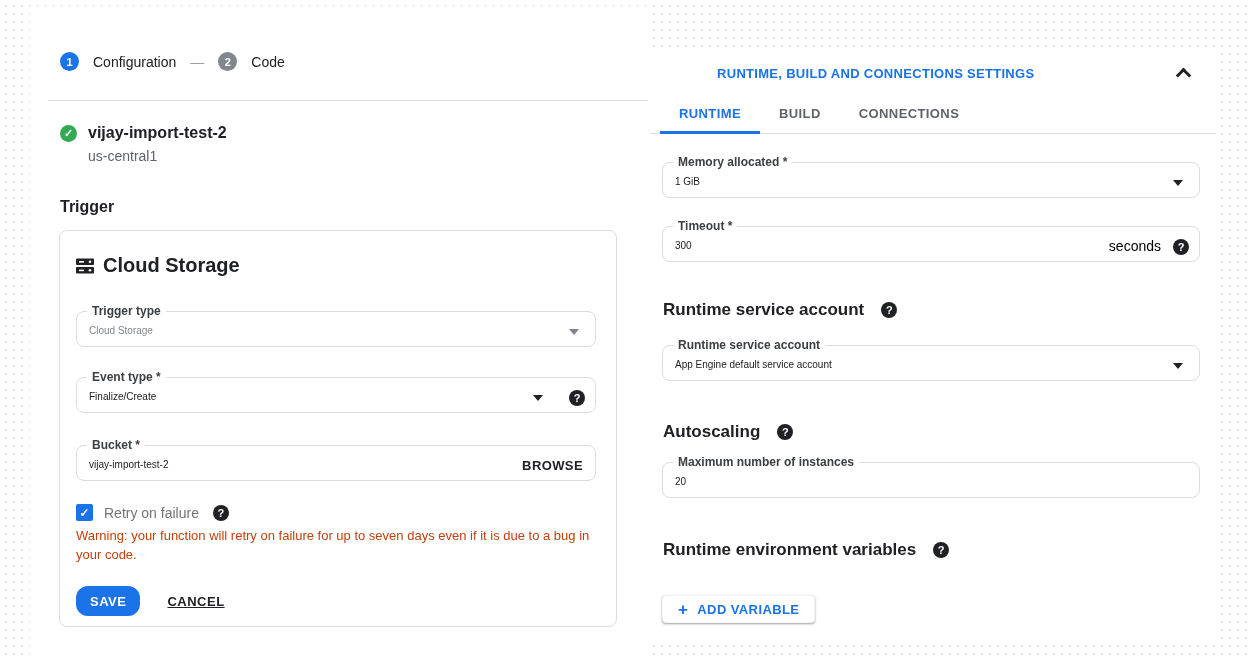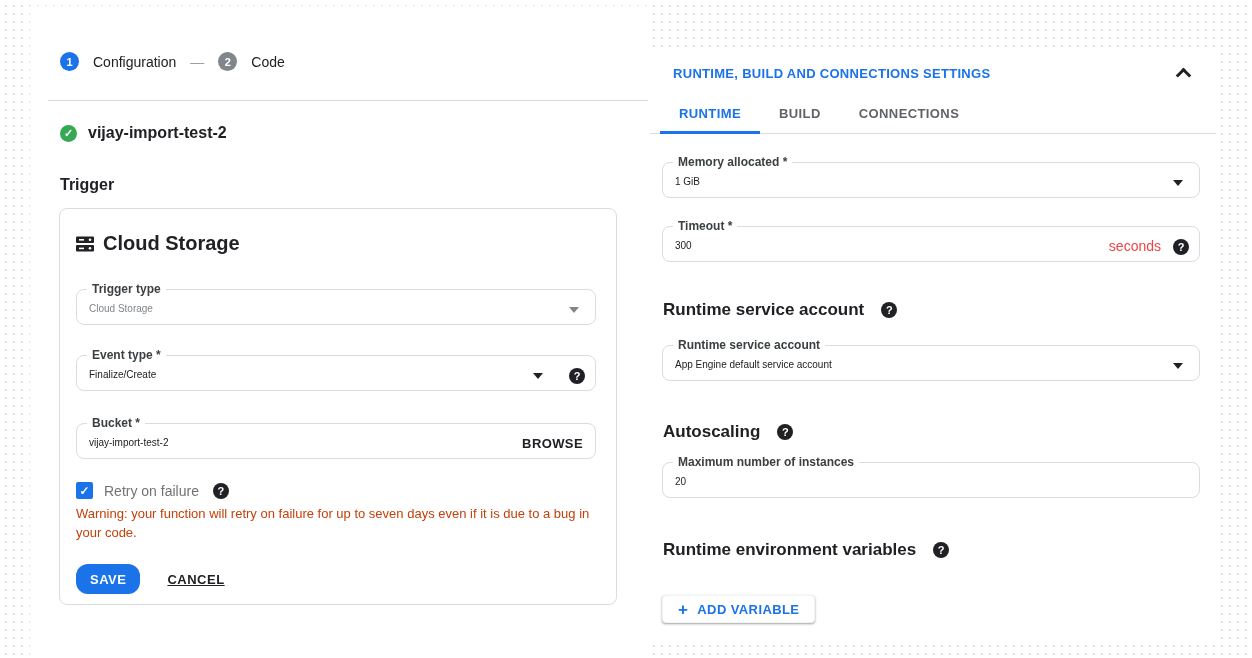--- a/index.html
+++ b/index.html
@@ -65,21 +65,21 @@
     border-left:5px solid transparent; border-right:5px solid transparent;
     border-top:6px solid #202124;
   }
   .caret.gray { border-top-color:#80868b; }
   .help-icon {
     width:16px; height:16px; border-radius:50%; background:#202124; color:#fff;
     font-size:11px; font-weight:bold; display:inline-flex; align-items:center;
     justify-content:center; flex:none;
   }
   .help-in-field { position:absolute; right:10px; top:12px; }
-  .suffix-text { position:absolute; right:38px; top:0; line-height:38px; font-size:14px; color:#ef4444; }
+  .suffix-text { position:absolute; right:38px; top:0; line-height:38px; font-size:14px; color:#000000; }
   .browse-btn {
     position:absolute; right:12px; top:0; line-height:40px; font-size:13px;
     font-weight:bold; letter-spacing:0.4px; color:#202124; cursor:pointer;
   }
   .mt30 { margin-top:30px; }
   .mt32 { margin-top:32px; }
 
   .retry-row { display:flex; align-items:center; margin-top:23px; }
   .checkbox {
     width:17px; height:17px; border-radius:2px; background:#1a73e8; color:#fff;
@@ -99,21 +99,21 @@
   .cancel-btn {
     margin-left:27px; background:none; border:none; font-family:inherit;
     font-size:13px; font-weight:bold; letter-spacing:0.5px; color:#202124; cursor:pointer;text-decoration:underline;
   }
 
   
   .accordion-header {
     margin-top:10px; height:30px; display:flex; align-items:center;
     justify-content:space-between; padding:0 27px 0 23px; cursor:pointer;
   }
-  .accordion-title { font-size:13px; font-weight:bold; letter-spacing:0.3px; color:#1a73e8; }
+  .accordion-title { font-size:13px; font-weight:bold; letter-spacing:0.3px; color:#1a73e8;margin-left:44px; }
   .chevron-up {
     width:11px; height:11px; border-top:3px solid #202124; border-right:3px solid #202124;
     transform:rotate(-45deg); margin-top:5px;
   }
   .tabs-row { margin-top:6px; height:40px; display:flex; border-bottom:1px solid #dadce0; padding-left:10px; }
   .tab {
     height:40px; line-height:40px; padding:0 19px; font-size:13px; font-weight:bold;
     letter-spacing:0.4px; color:#5f6368; cursor:pointer;
   }
   .tab.active { color:#1a73e8; box-shadow:inset 0 -3px 0 #1a73e8; }
@@ -149,20 +149,21 @@
     <span class="step-circle inactive">2</span>
     <span class="step-label">Code</span>
   </div>
 
   <div class="divider"></div>
 
   <div class="fn-row">
     <span class="check-circle">✓</span>
     <span class="fn-name">vijay-import-test-2</span>
   </div>
+  <div class="fn-region">us-central1</div>
 
   <div class="section-heading">Trigger</div>
 
   <div class="trigger-card">
 
     <div class="card-title">
       <span style="display:inline-flex;">
         <svg width="18" height="16" viewBox="0 0 18 16">
           <rect x="0" y="0.5" width="18" height="6.4" rx="1" fill="#202124"></rect>
           <rect x="0" y="9.1" width="18" height="6.4" rx="1" fill="#202124"></rect>

